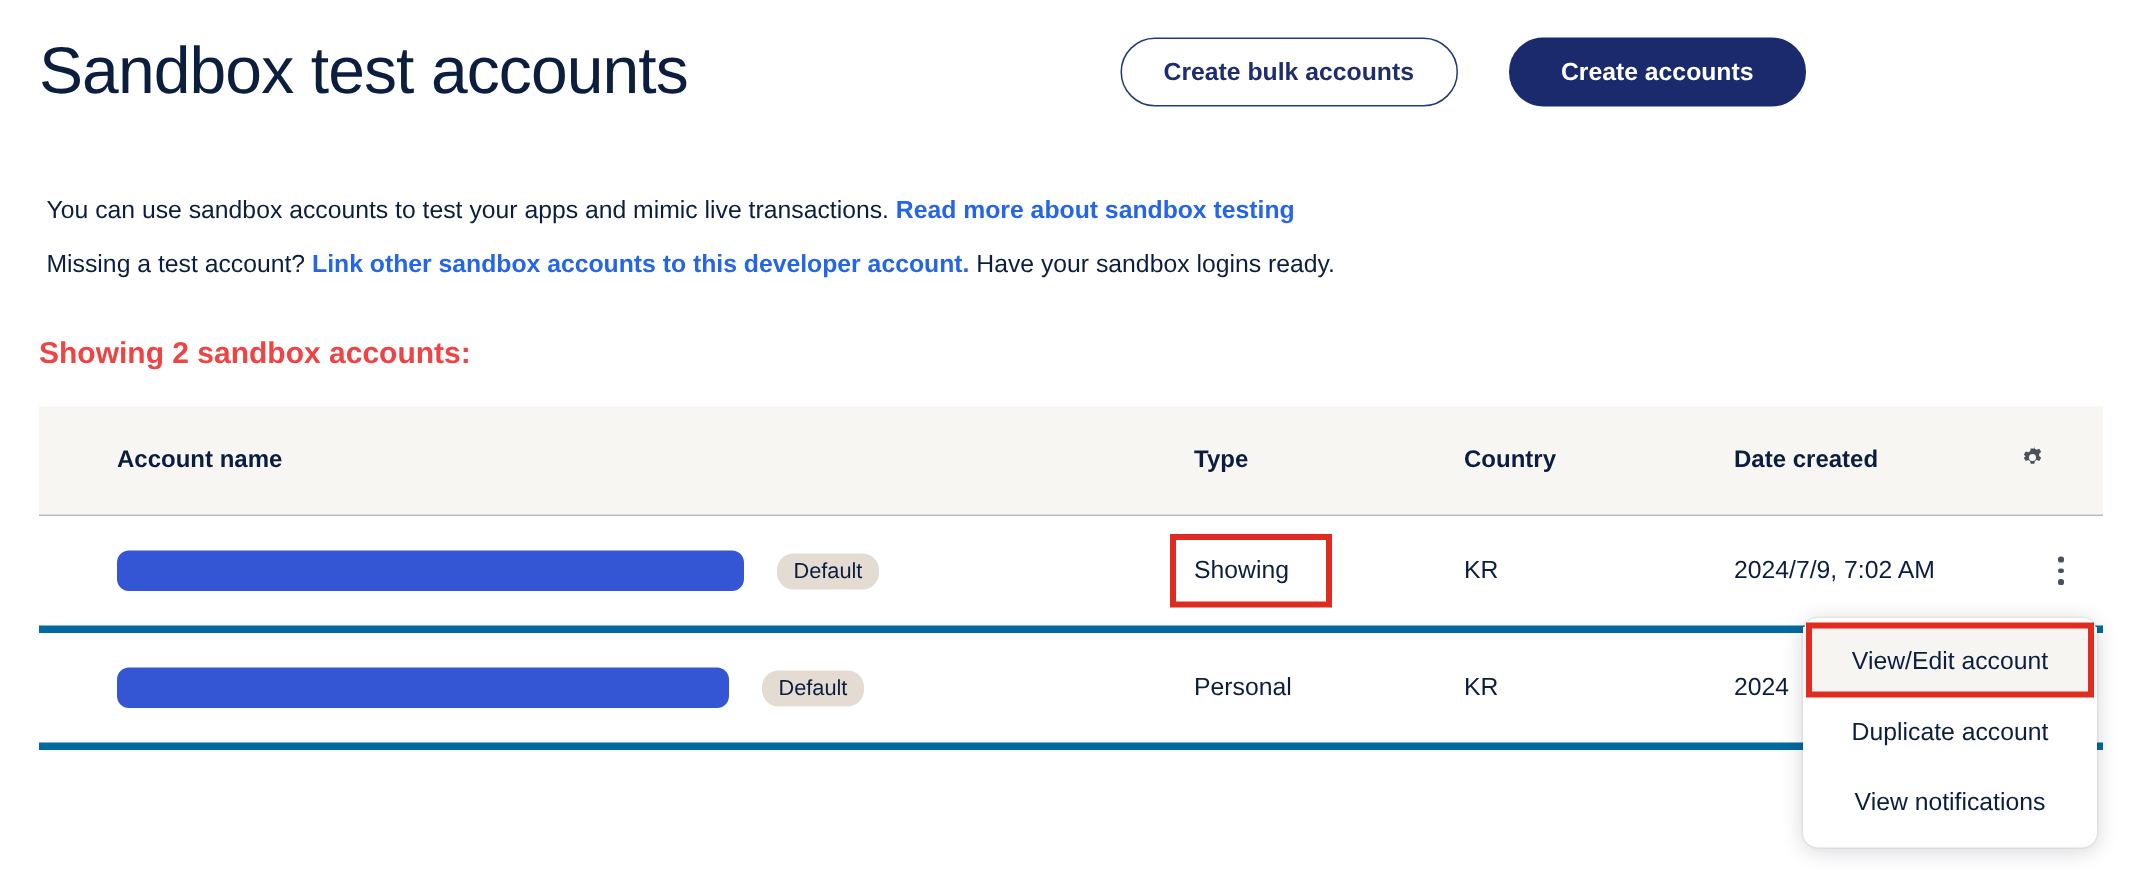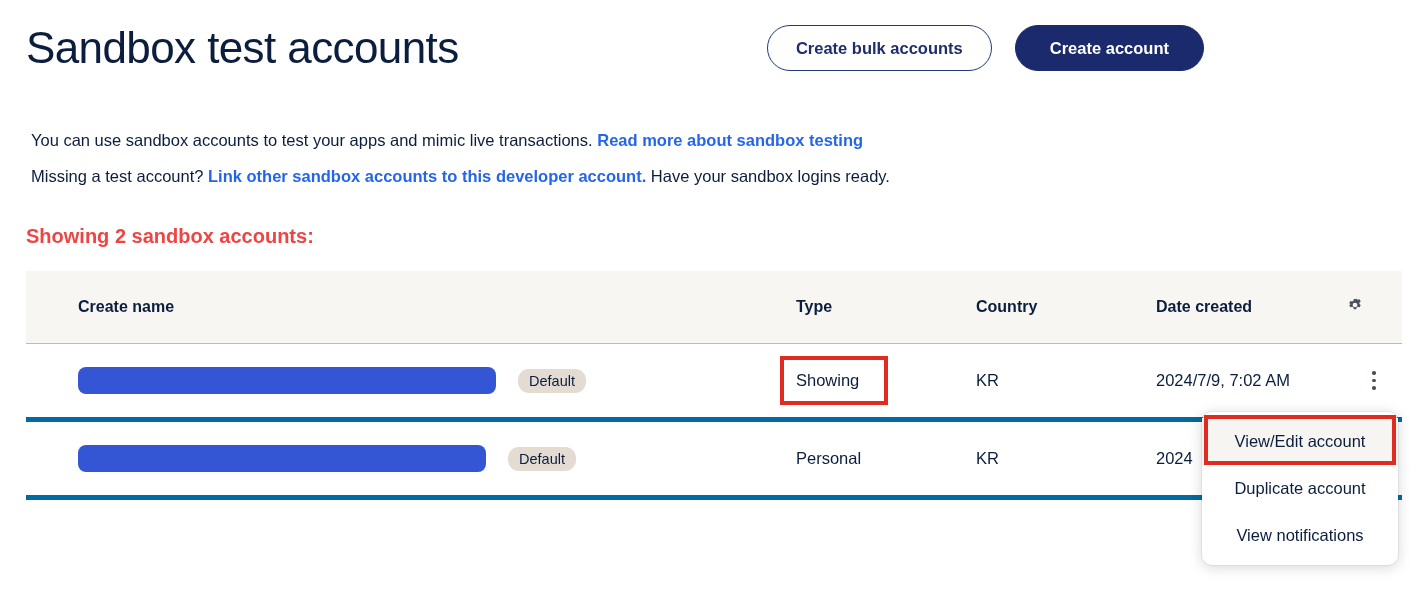--- a/index.html
+++ b/index.html
@@ -34,21 +34,21 @@
     letter-spacing: -0.6px;
     color: #0b1e3d;
     margin: 0;
   }
   .header-actions {
     position: absolute;
     right: 28px;
     top: 25px;
     display: flex;
     align-items: center;
-    gap: 23px;
+    gap: 34px;
   }
   .btn {
     font-family: "Liberation Sans", sans-serif;
     font-size: 16.5px;
     font-weight: bold;
     border-radius: 999px;
     padding: 0 28px;
     height: 46px;
     line-height: 44px;
     box-sizing: border-box;
@@ -214,21 +214,21 @@
   .dropdown-item.active { background: #f7f5f1; }
 </style>
 </head>
 <body>
 
 <div class="page-header">
   <h1 class="page-title">Sandbox test accounts</h1>
 
   <div class="header-actions">
     <div class="btn btn-secondary">Create bulk accounts</div>
-    <div class="btn btn-primary">Create account</div>
+    <div class="btn btn-primary">Create accounts</div>
   </div>
 </div>
 
 <div class="intro">
   <p>
     <span>You can use sandbox accounts to test your apps and mimic live transactions.</span>
     <a class="link" href="#">Read more about sandbox testing</a>
   </p>
   <p>
     <span>Missing a test account?</span>
@@ -237,21 +237,21 @@
   </p>
 </div>
 
 <div class="showing-count">Showing 2 sandbox accounts:</div>
 
 <div class="table-wrap">
   <table class="accounts">
     <thead>
       <tr>
         <th class="col-name">
-          <span class="cell-pad-name" style="display:inline-block">Create name</span>
+          <span class="cell-pad-name" style="display:inline-block">Account name</span>
         </th>
         <th class="col-type">Type</th>
         <th class="col-country">Country</th>
         <th class="col-date">Date created</th>
         <th class="col-menu th-gear">
           <span class="gear-icon">
             <svg viewBox="0 0 16 16" width="18" height="18" fill="currentColor" aria-hidden="true">
               <path d="M9.1 1.2l.3 1.6c.4.15.77.37 1.1.63l1.53-.55 1.1 1.9-1.23 1.06c.04.2.06.42.06.64s-.02.44-.06.64l1.23 1.06-1.1 1.9-1.53-.55c-.33.26-.7.48-1.1.63l-.3 1.6H6.9l-.3-1.6a4.3 4.3 0 0 1-1.1-.63l-1.53.55-1.1-1.9 1.23-1.06A4 4 0 0 1 4.04 8c0-.22.02-.44.06-.64L2.87 6.3l1.1-1.9 1.53.55c.33-.26.7-.48 1.1-.63l.3-1.6h2.2zM8 5.9A2.1 2.1 0 1 0 8 10.1 2.1 2.1 0 0 0 8 5.9z"></path>
             </svg>
           </span>

